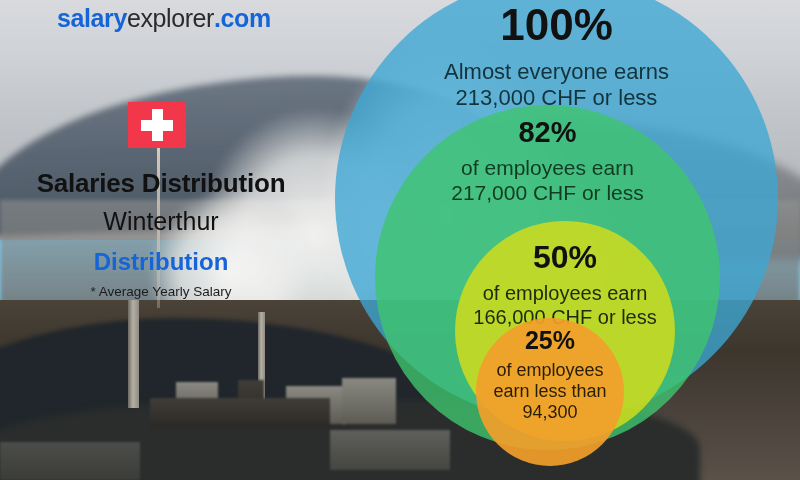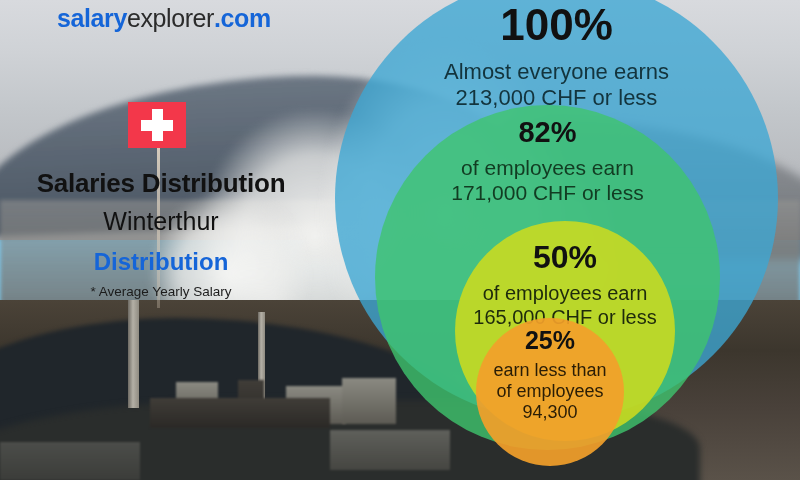--- a/index.html
+++ b/index.html
@@ -180,34 +180,34 @@
     <div class="dsc">
       <div>Almost everyone earns</div>
       <div>213,000 CHF or less</div>
     </div>
   </div>
 
   <div class="circ c75">
     <div class="pct">82%</div>
     <div class="dsc">
       <div>of employees earn</div>
-      <div>171,000 CHF or less</div>
+      <div>217,000 CHF or less</div>
     </div>
   </div>
 
   <div class="circ c50">
     <div class="pct">50%</div>
     <div class="dsc">
       <div>of employees earn</div>
-      <div>165,000 CHF or less</div>
+      <div>166,000 CHF or less</div>
     </div>
   </div>
 
   <div class="circ c25">
     <div class="pct">25%</div>
     <div class="dsc">
+      <div>of employees</div>
       <div>earn less than</div>
-      <div>of employees</div>
       <div>94,300</div>
     </div>
   </div>
 
 </div>
 
 </body></html>

